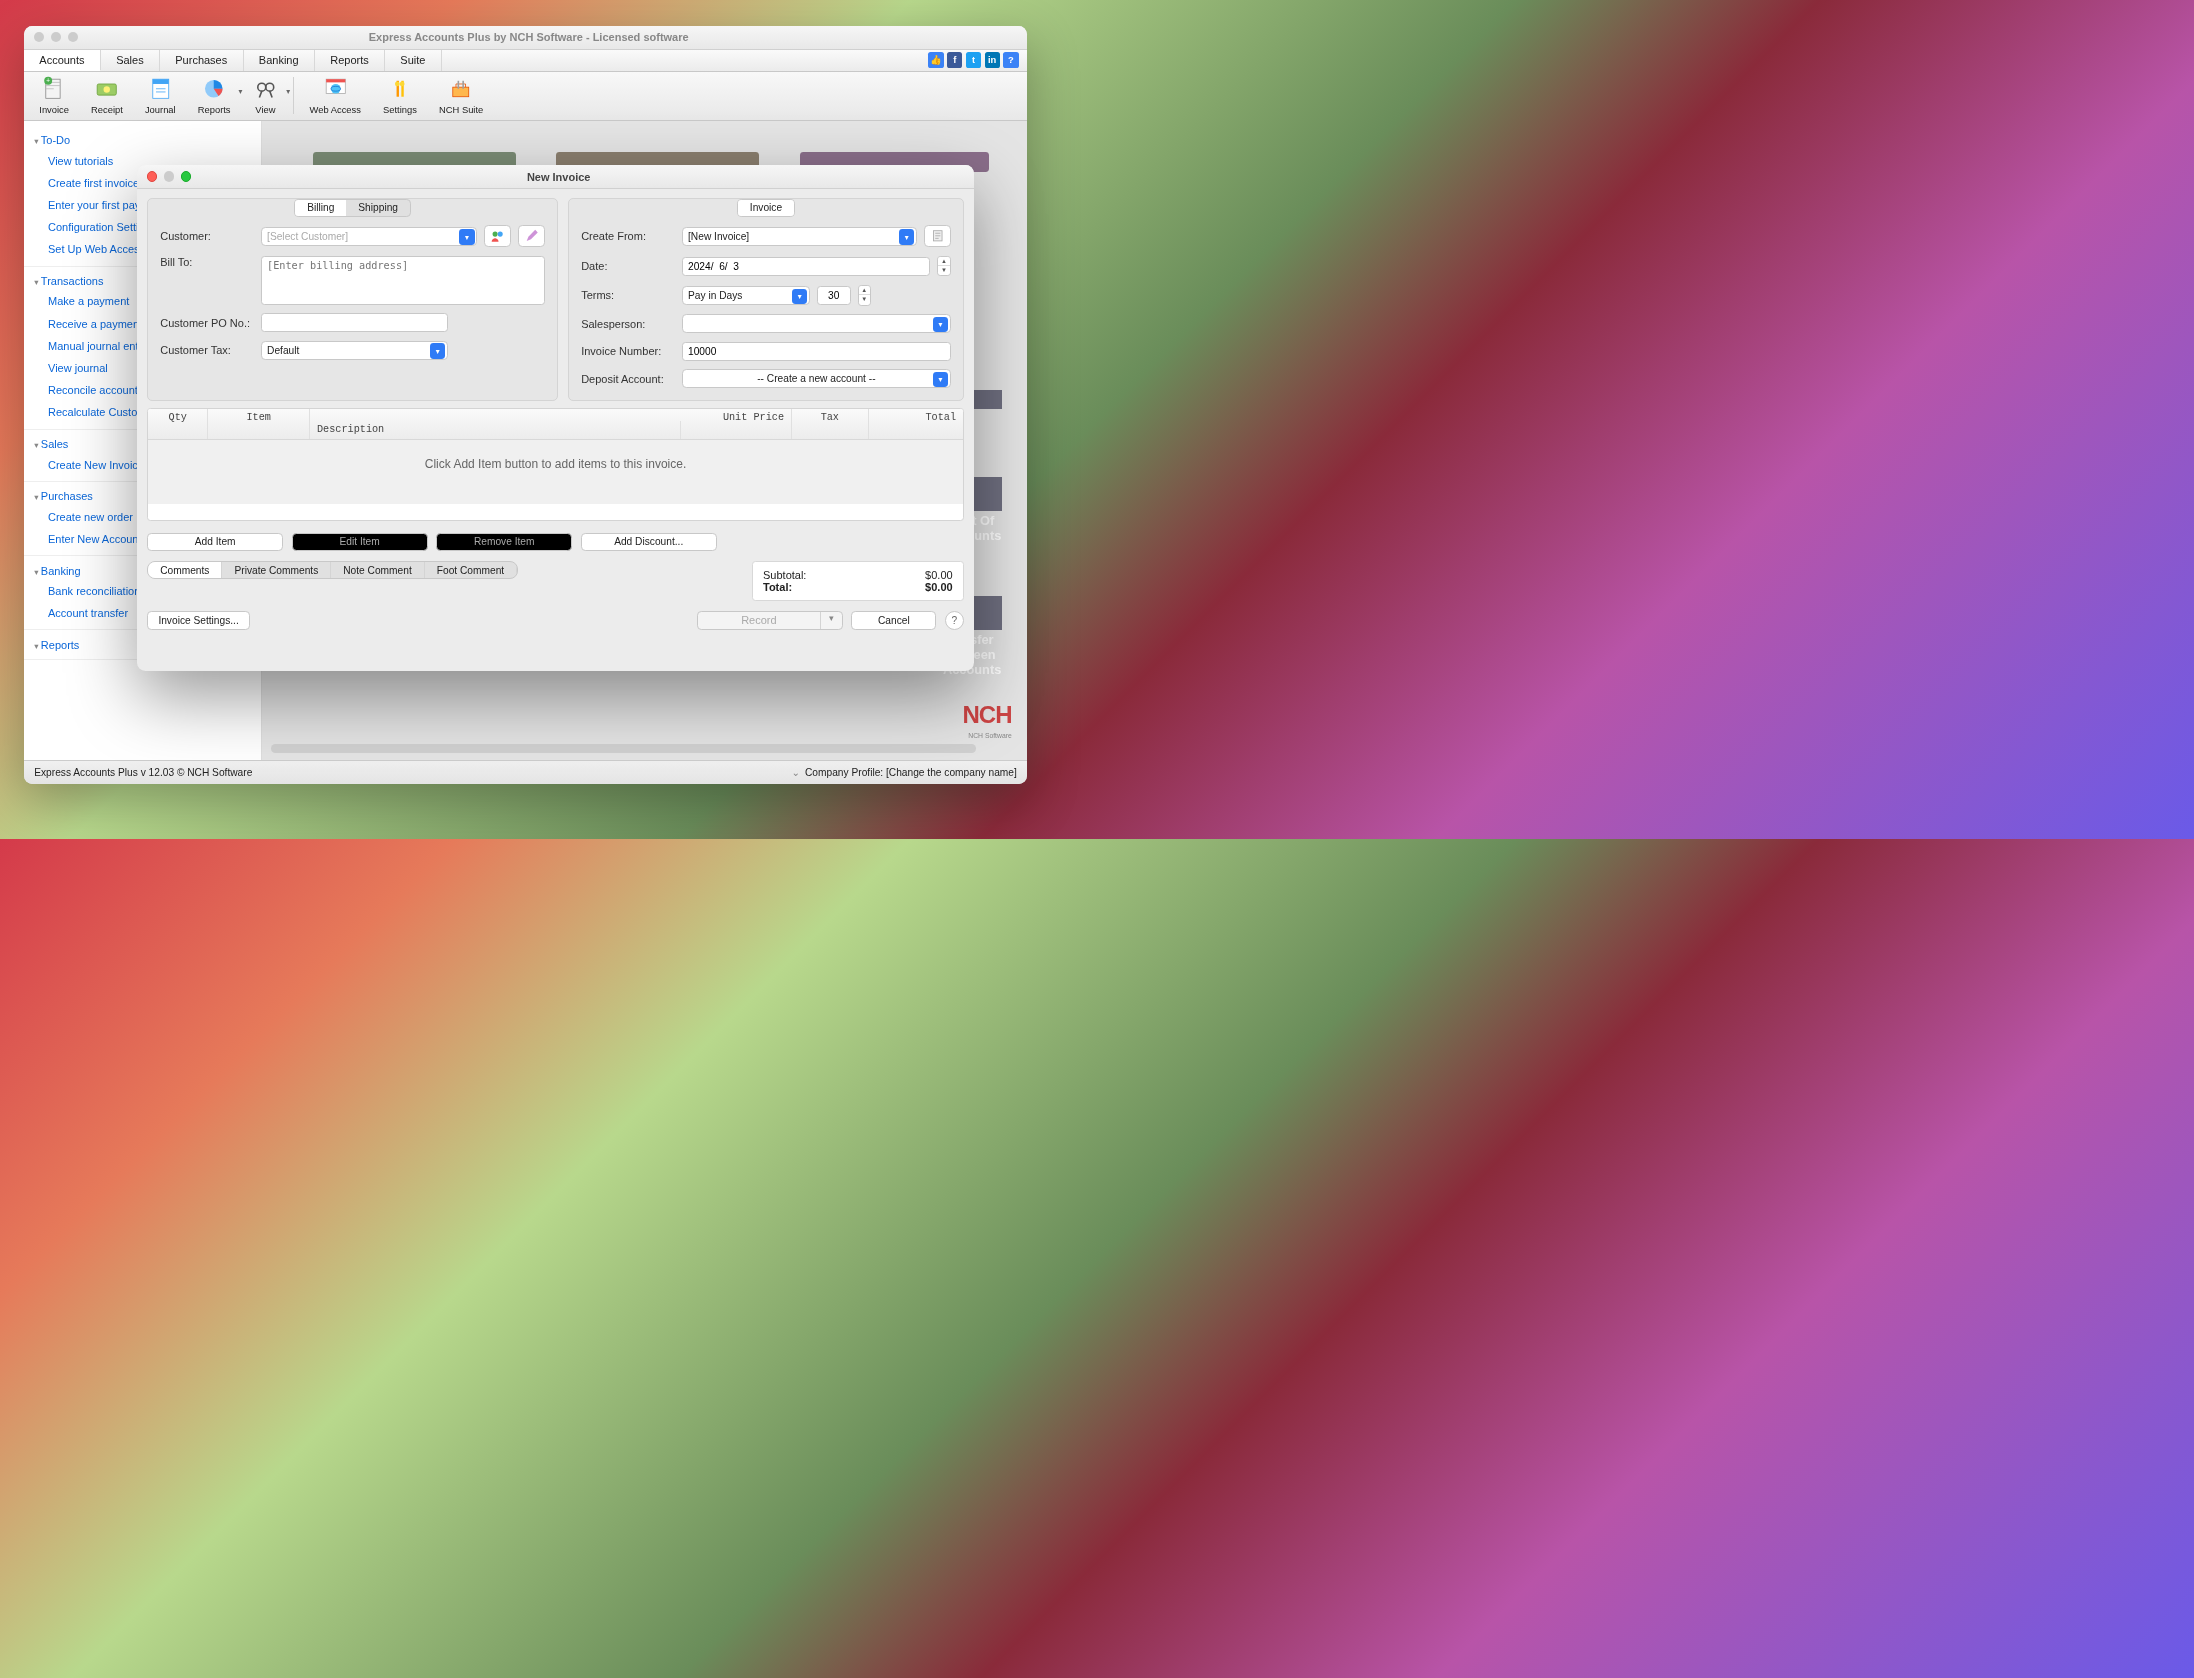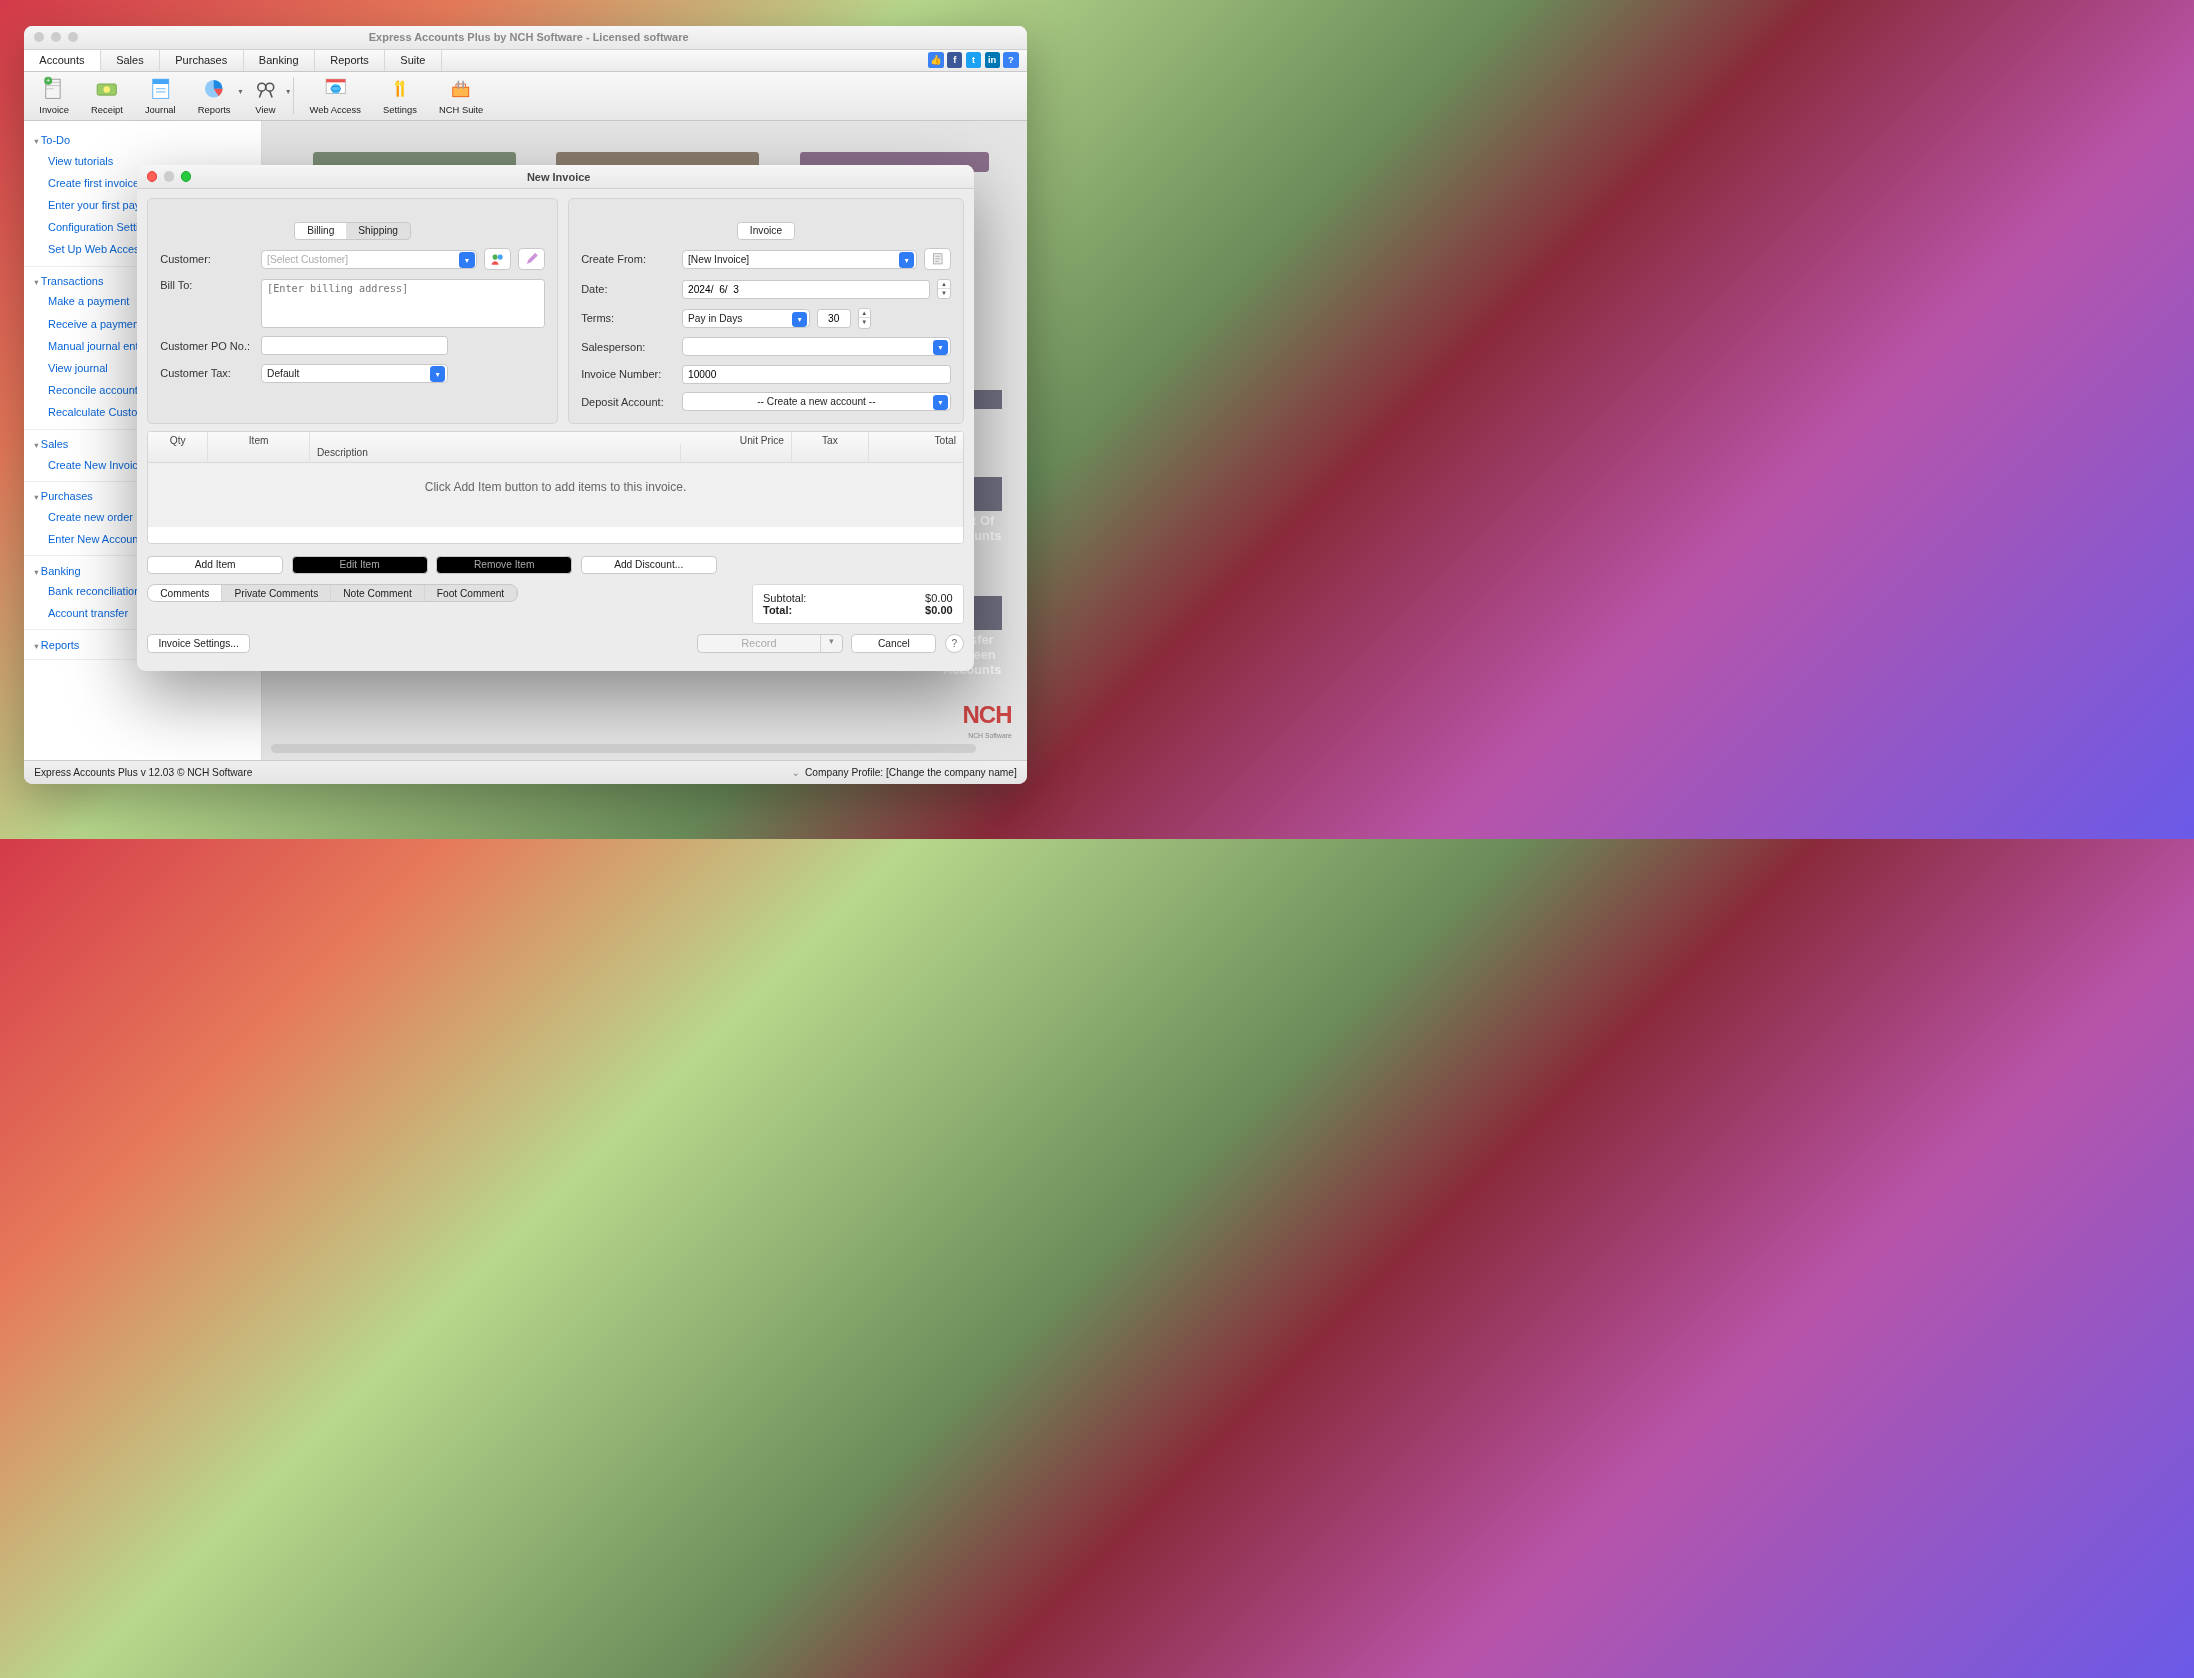--- a/index.html
+++ b/index.html
@@ -92,21 +92,21 @@
   width:837px; height:506px;
   background:#ececec;
   border-radius:8.5px;
   box-shadow: 0 25.5px 68px rgba(0,0,0,0.4);
   display:flex; flex-direction:column;
 }
 .modal .titlebar{border-radius:8.5px 8.5px 0 0;}
 .mt-red{background:#ff5f57!important;border:0.4px solid #e04740;} .mt-grn{background:#28c840!important;border:0.4px solid #1aab2b;}
 .modal-body{flex:1;padding:8.5px 10.2px;display:flex;flex-direction:column;gap:6.8px;overflow:hidden;}
 .top-panels{display:flex;gap:10.2px;}
-.panel{background:#e6e6e6;border:0.9px solid #d4d4d4;border-radius:5.1px;padding:23px 12px 12px;}
+.panel{background:#e6e6e6;border:0.9px solid #d4d4d4;border-radius:5.1px;padding:0 12px 12px;}
 .panel-left{flex:1.02;}
 .panel-right{flex:0.98;}
 
 .seg{display:inline-flex;border:0.9px solid #c8c8c8;border-radius:4.3px;overflow:hidden;background:#e0e0e0;margin-bottom:8.5px;}
 .seg span{padding:2.6px 12px;font-size:10.2px;cursor:default;}
 .seg .on{background:#fff;}
 .seg-center{display:flex;justify-content:center;}
 
 .frow{display:flex;align-items:center;margin-bottom:8.5px;gap:6.8px;}
 .flabel{width:94px;font-size:11px;color:#333;}
@@ -116,21 +116,21 @@
 .placeholder{color:#aaa;}
 .inp{flex:1;background:#fff;border:0.9px solid #c8c8c8;border-radius:3.4px;height:19px;padding:1.7px 5.1px;font-size:10.2px;}
 .ta{flex:1;background:#fff;border:0.9px solid #c8c8c8;border-radius:3.4px;height:49px;padding:3.4px 5.1px;font-size:10.2px;color:#aaa;resize:none;}
 .iconbtn{width:27px;height:22px;background:#fff;border:0.9px solid #c8c8c8;border-radius:4.3px;display:flex;align-items:center;justify-content:center;}
 .stepper{width:13.6px;display:flex;flex-direction:column;border:0.9px solid #c8c8c8;border-radius:3.4px;overflow:hidden;}
 .stepper span{height:9.4px;font-size:6px;text-align:center;background:#fff;line-height:9.4px;cursor:default;color:#555;}
 .stepper span:first-child{border-bottom:0.9px solid #ddd;}
 
 .items-table{background:#fff;border:0.9px solid #d4d4d4;border-radius:3.4px;overflow:hidden;}
 .ithead{display:flex;background:linear-gradient(#fafafa,#ececec);border-bottom:0.9px solid #d8d8d8;font-size:10.2px;color:#444;}
-.ithead span{padding:3.4px 6.8px;border-right:0.9px solid #e0e0e0;}
+.ithead span{padding:3.4px 6.8px;border-right:0.9px solid #e0e0e0;font-family:Liberation Mono, monospace;}
 .ithead span:last-child{border-right:none;}
 .c-qty{width:60px;text-align:center;} .c-item{width:102px;text-align:center;} .c-desc{flex:1;margin-top:12px;} .c-up{width:111px;text-align:right;} .c-tax{width:77px;text-align:center;} .c-tot{width:94px;text-align:right;}
 .itempty{text-align:center;color:#666;padding:17px 0;font-size:12px;background:#f0f0f0;}
 .itrows{height:32px;}
 .itrows div{height:16px;}
 .itrows div:nth-child(odd){background:#f0f0f0;}
 
 .actions{display:flex;gap:8.5px;margin-top:5.1px;}
 .btn{background:#fff;border:0.9px solid #c8c8c8;border-radius:4.3px;padding:2.6px 0;font-size:10.2px;width:136px;text-align:center;cursor:default;}
 .btn.disabled{color:#aaa;background:#000000;}

